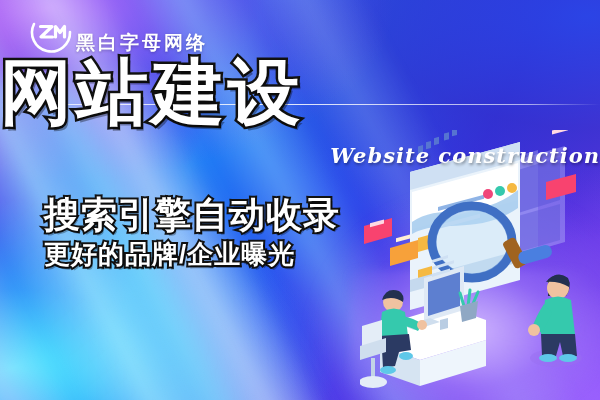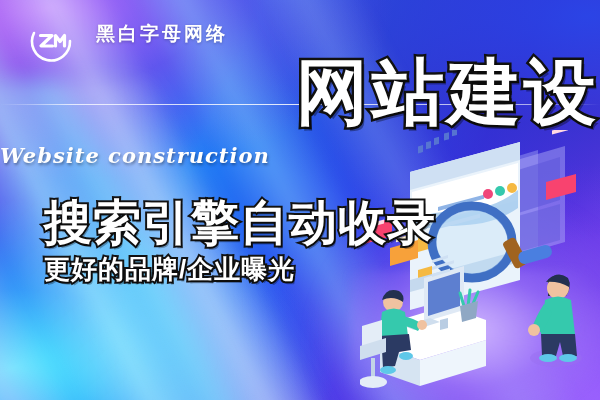--- a/index.html
+++ b/index.html
@@ -28,55 +28,55 @@
     filter:blur(6px);
   }
   .rays2{position:absolute;left:-10%;bottom:-30%;width:80%;height:110%;pointer-events:none;
     background:linear-gradient(62deg, rgba(255,255,255,0) 35%, rgba(160,255,255,.55) 47%, rgba(255,255,255,.25) 52%, rgba(255,255,255,0) 64%);
     filter:blur(10px);}
   .glow-br{position:absolute;right:-10%;bottom:-25%;width:60%;height:80%;
     background:radial-gradient(ellipse at center, rgba(190,150,255,.55) 0%, rgba(150,90,250,0) 68%);
     filter:blur(8px);pointer-events:none;}
 
   
-  .logo-row{position:absolute;left:28px;top:21px;display:flex;align-items:flex-start;gap:20px;z-index:9;}
+  .logo-row{position:absolute;left:28px;top:12px;display:flex;align-items:flex-end;gap:0;z-index:9;}
   .logo-mark{width:48px;height:44px;position:relative;}
   .logo-text{color:#fff;font-size:19px;font-weight:700;letter-spacing:3px;
     text-shadow:0 1px 3px rgba(0,0,0,.25);white-space:nowrap;}
 
   
   .divider{position:absolute;left:0;right:0;top:104px;height:1px;z-index:3;
     background:linear-gradient(90deg, rgba(255,255,255,.0) 0%, rgba(255,255,255,.75) 12%, rgba(255,255,255,.85) 50%, rgba(255,255,255,.6) 88%, rgba(255,255,255,0) 100%);}
 
   
   .title{
-    position:absolute;left:0;right:0;top:56px;text-align:right;z-index:6;
+    position:absolute;left:0;right:0;top:56px;text-align:left;z-index:6;
     font-size:72px;font-weight:900;line-height:1;color:#fff;
     letter-spacing:4px;
     -webkit-text-stroke:5px #111;
     paint-order:stroke fill;
     text-shadow:3px 4px 0 rgba(0,0,0,.35);
   }
   .subtitle{
-    position:absolute;left:0;right:0;top:143px;text-align:left;z-index:6;
+    position:absolute;left:0;right:0;top:143px;text-align:right;z-index:6;
     font-family:"DejaVu Serif","Liberation Serif",serif;
     font-style:italic;font-weight:700;font-size:21px;color:#fff;
     letter-spacing:1px;text-shadow:1px 2px 3px rgba(0,0,0,.35);
   }
 
   
   .features{position:absolute;left:44px;top:192px;z-index:6;}
   .feat{
     color:#fff;font-weight:900;line-height:1.28;
     -webkit-text-stroke:4px #121212;paint-order:stroke fill;
     text-shadow:2px 3px 0 rgba(0,0,0,.3);
     letter-spacing:1px;white-space:nowrap;
   }
   .feat.f1{font-size:36px;}
-  .feat.f2{font-size:48px;}
+  .feat.f2{font-size:36px;}
   .feat.f3{font-size:26px;}
 
   
   .illus{position:absolute;right:0;bottom:0;width:240px;height:270px;z-index:4;}
   .ground{position:absolute;right:-10px;bottom:-20px;width:260px;height:150px;
     background:radial-gradient(ellipse at 45% 40%, rgba(215,190,255,.85) 0%, rgba(160,120,250,.45) 45%, rgba(120,70,235,0) 75%);
     filter:blur(4px);}
 </style>
 </head>
 <body>

